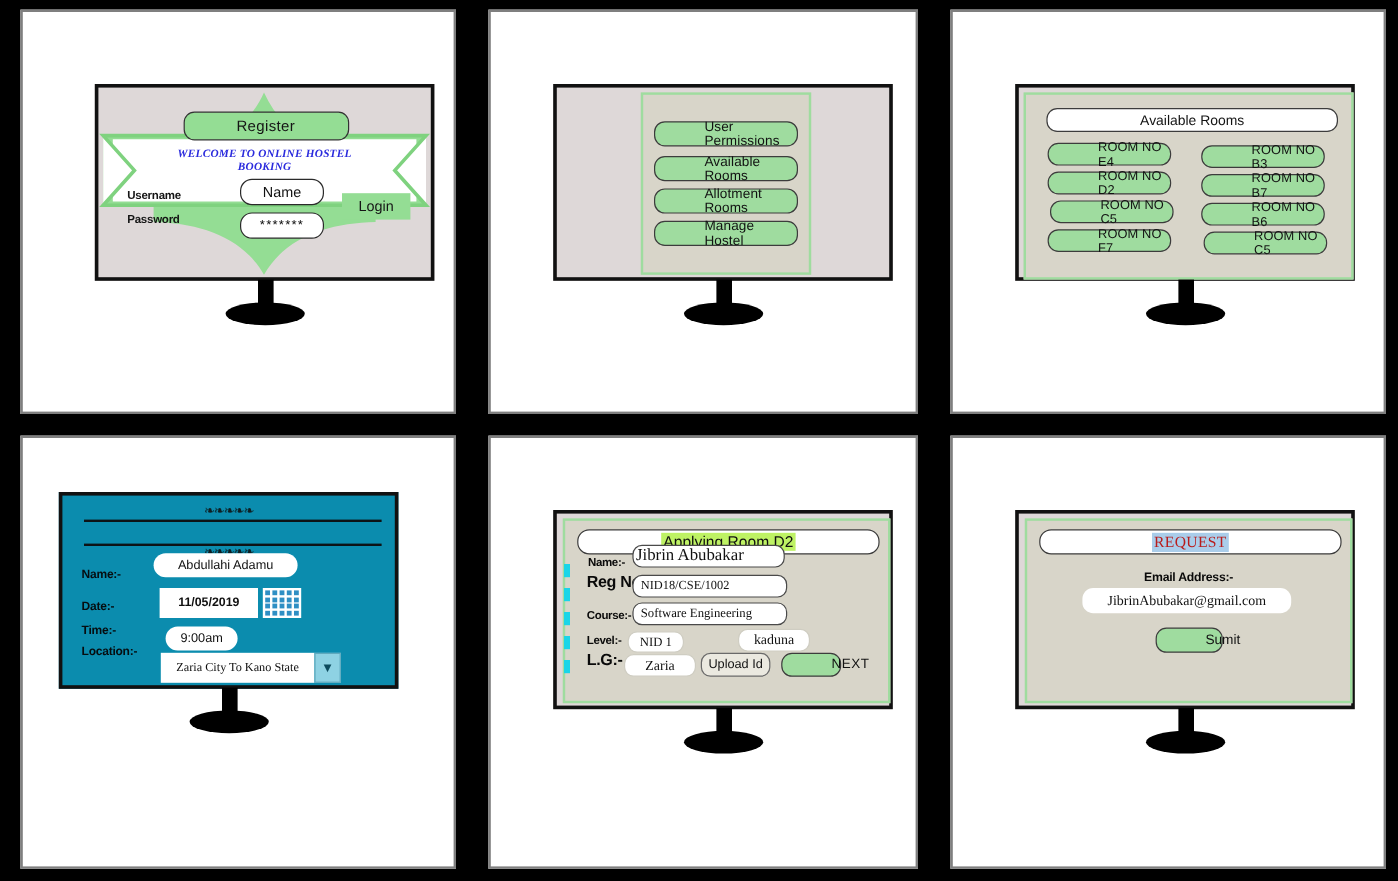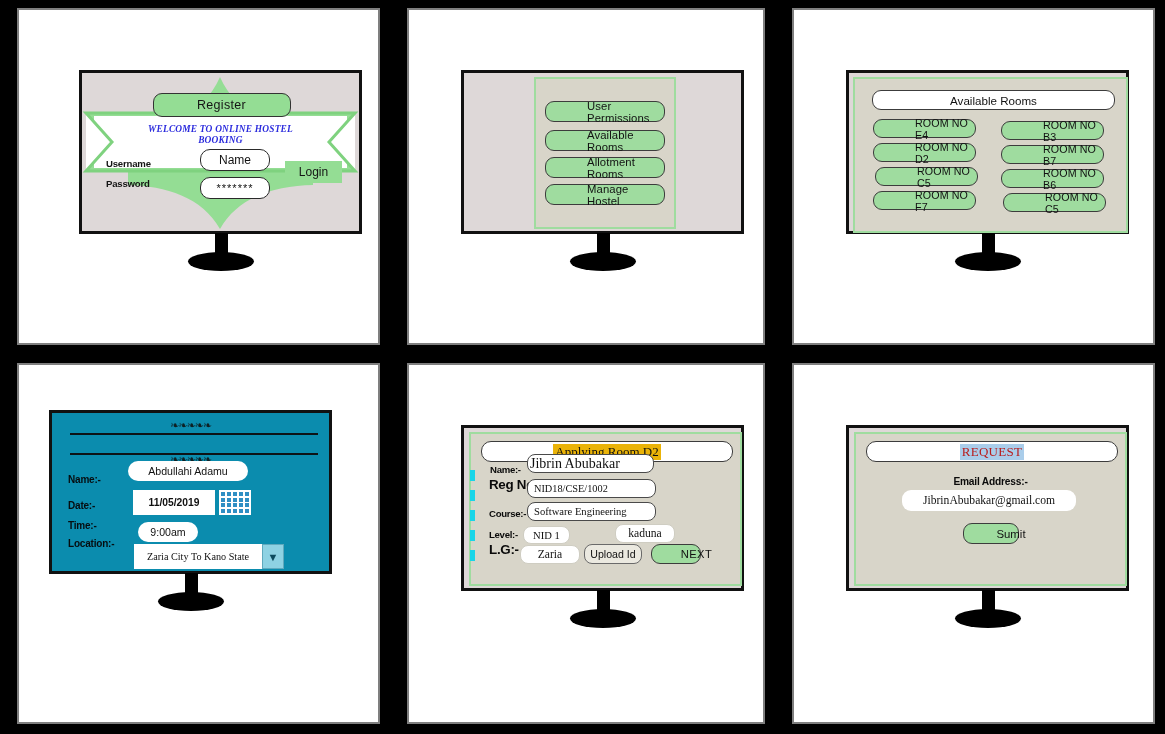--- a/index.html
+++ b/index.html
@@ -100,21 +100,21 @@
   .inner{
     position:absolute;
     box-sizing:border-box;
     background:#d8d5c9;
     border:2px solid #9fdc9f;
   }
   .pill{
     background:#9fdc9f;
     border:1.2px solid #3c3c3c;
     border-radius:9px;
-    display:flex;align-items:center;justify-content:center;
+    display:flex;align-items:center;justify-content:flex-start;
     color:#121212;
     box-sizing:border-box;
     padding-left:41px;
   }
   .white-pill{
     background:#fff;
     border:1.2px solid #3c3c3c;
     border-radius:9px;
     display:flex;align-items:center;justify-content:center;
     color:#121212;
@@ -180,22 +180,22 @@
   }
 
   
   .p5 .screen{width:283px;height:166px;}
   .p5 .inner{left:5px;top:4px;width:273px;height:154px;}
   .p5 .title{
     position:absolute;left:10px;top:7px;width:252px;height:21px;
     border-radius:10px;
   }
   .p5 .title span{
-    background:#eab308;
-    font-family:Liberation Serif, serif;
+    background:#bef264;
+    font-family:Liberation Sans, sans-serif;
     font-size:13px;color:#10100f;padding:0 2px;
   }
   .p5 .flab{
     position:absolute;
     font-weight:bold;color:#0a0a0a;letter-spacing:-.3px;
   }
   .p5 .tin{
     position:absolute;background:#fff;
     border:1px solid #4a4a4a;border-radius:8px;
     box-sizing:border-box;

